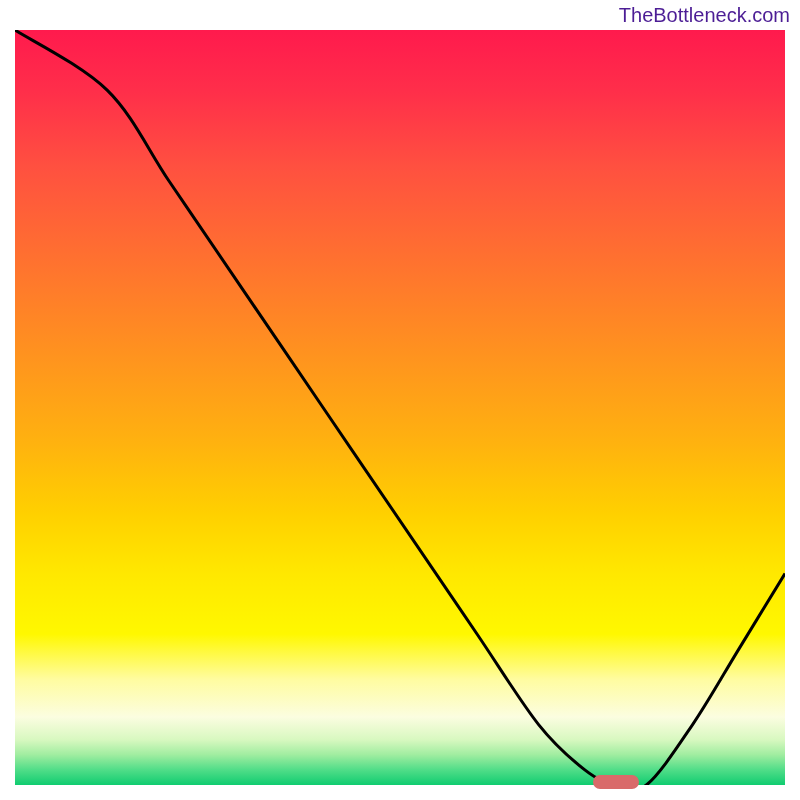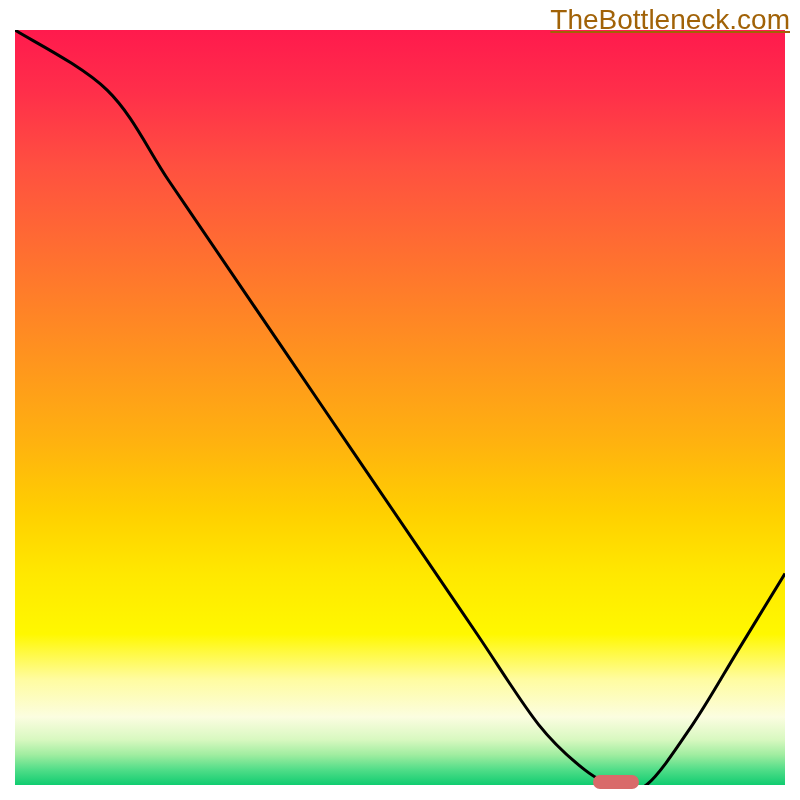--- a/index.html
+++ b/index.html
@@ -7,25 +7,24 @@
     width: 800px;
     height: 800px;
     background: #ffffff;
     position: relative;
     font-family: Arial, sans-serif;
   }
   .watermark {
     position: absolute;
     top: 4px;
     right: 10px;
-    color: #a16207;
-    font-size: 28px;
+    color: #4c1d95;
+    font-size: 20px;
     font-weight: normal;
     z-index: 10;
-    text-decoration: underline;
   }
   .chart-area {
     position: absolute;
     top: 30px;
     left: 15px;
     width: 770px;
     height: 755px;
   }
   .gradient-bg {
     position: absolute;

